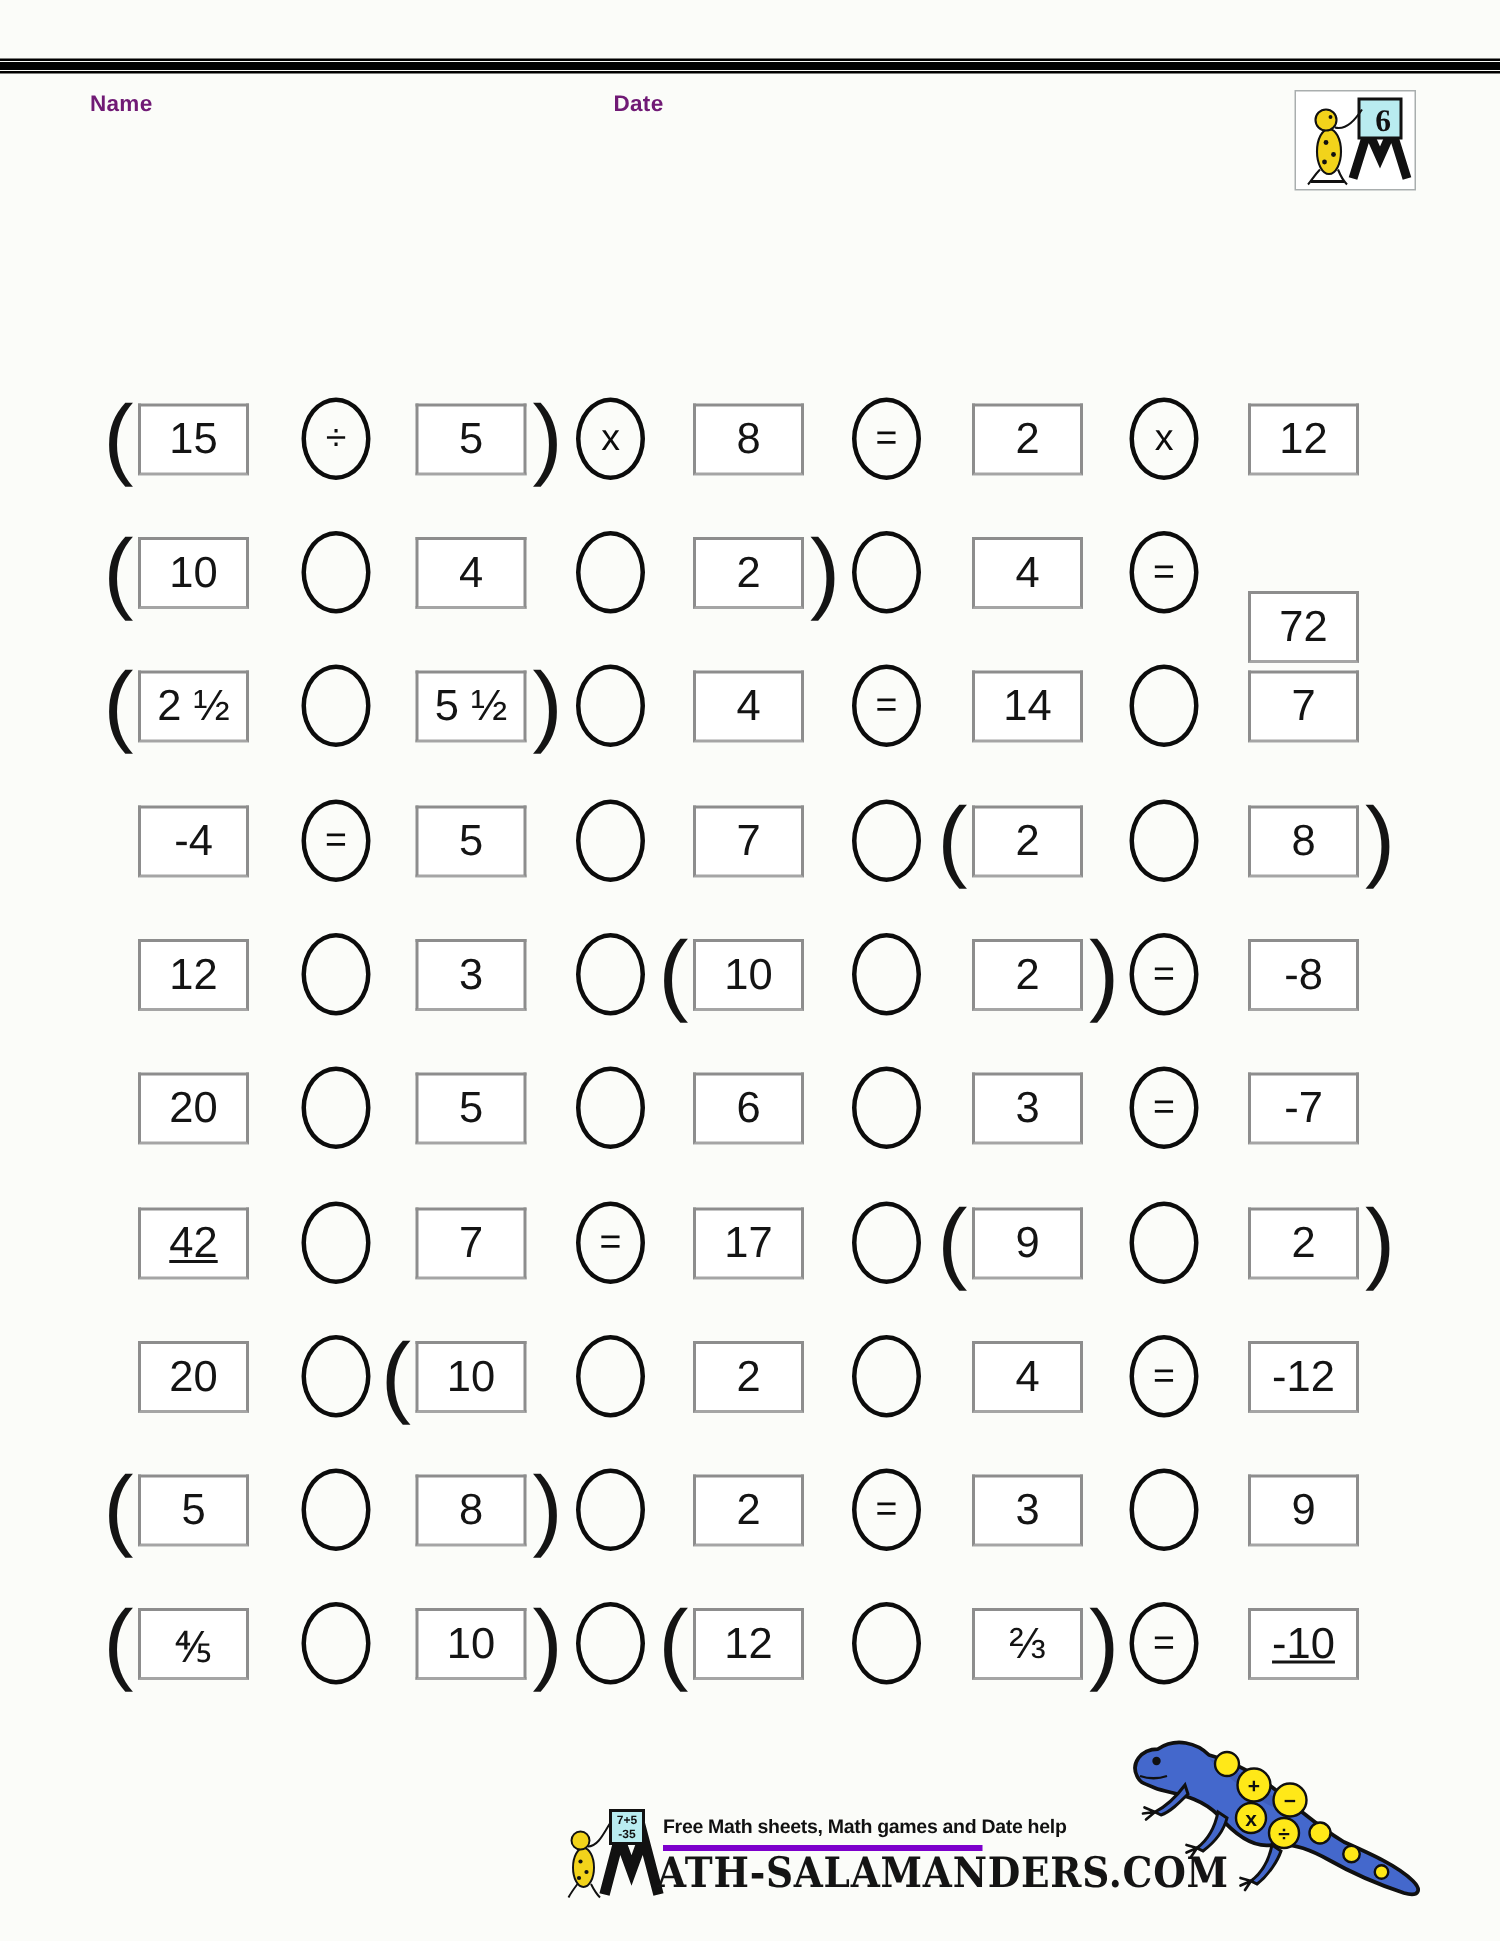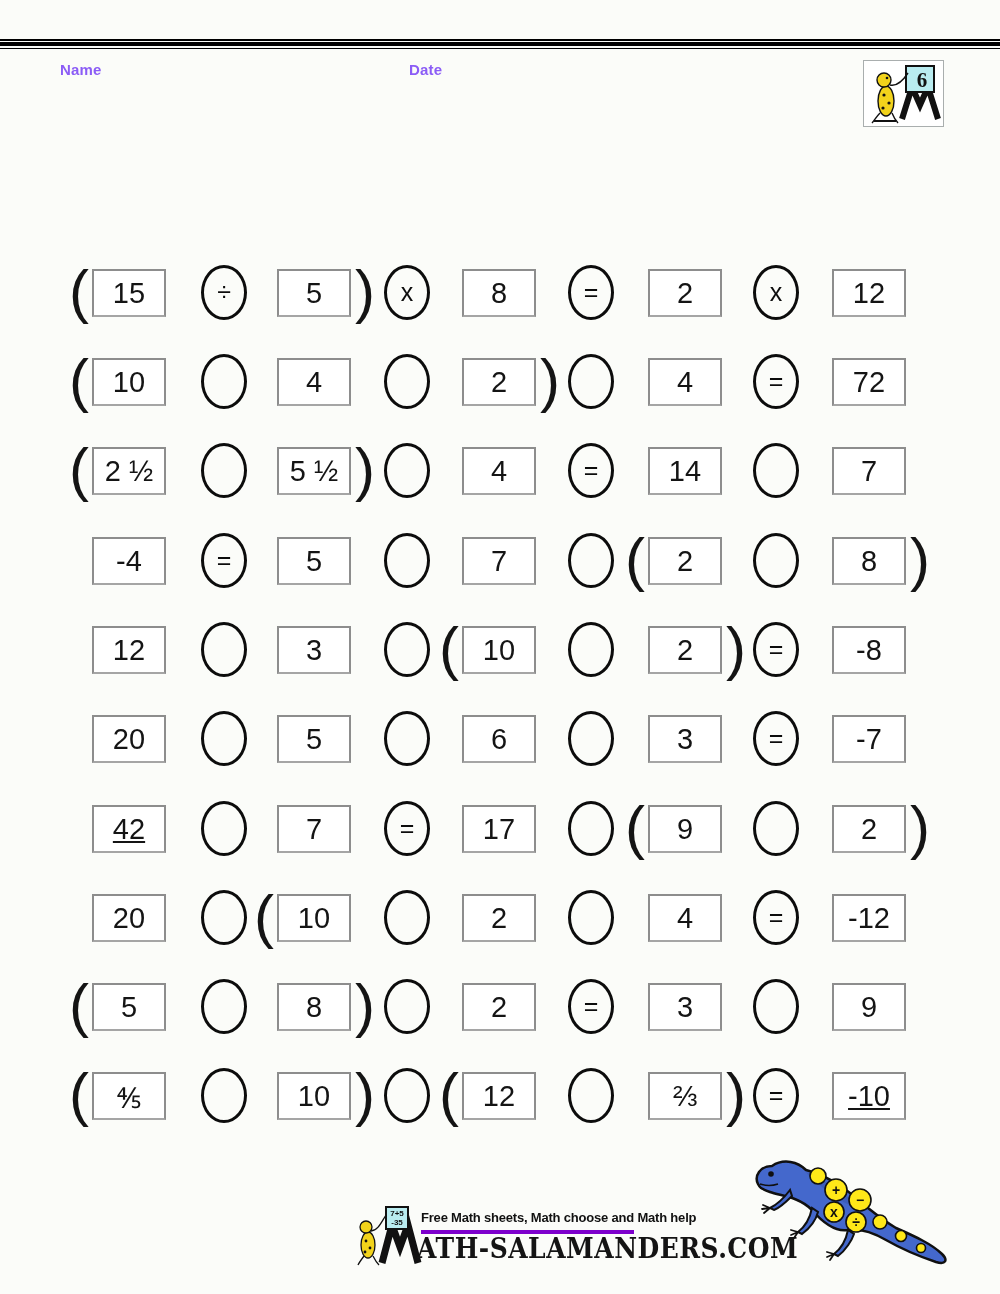--- a/index.html
+++ b/index.html
@@ -2,39 +2,39 @@
 <html><head>
 <meta charset="utf-8">
 <style>
   html,body{margin:0;padding:0;}
   body{width:1000px;height:1294px;background:#fbfcf9;font-family:"Liberation Sans",sans-serif;}
   .page{position:relative;width:1000px;height:1294px;background:#fbfcf9;overflow:hidden;}
 
   .topbar{position:absolute;left:0;top:39px;width:1000px;height:10px;
     background:linear-gradient(to bottom,#000 0 1.5px,#f8f9f6 1.5px 2.5px,#000 2.5px 7.5px,#f8f9f6 7.5px 8.5px,#000 8.5px 10px);}
 
-  .fieldlabel{position:absolute;top:61px;font-size:15px;font-weight:700;color:#8b5cf6;letter-spacing:.2px;}
+  .fieldlabel{position:absolute;top:61px;font-size:15px;font-weight:700;color:#701a75;letter-spacing:.2px;}
   #nameLabel{left:60px}
   #dateLabel{left:409px}
 
   .logo-box{position:absolute;left:863px;top:60px;width:81px;height:67px;background:#fff;border:1px solid #a9aeae;box-sizing:border-box;}
 
   .title{position:absolute;left:57px;top:101px;font-family:"Liberation Serif",serif;font-size:35px;font-weight:500;color:#151515;letter-spacing:-.3px;white-space:nowrap;}
   .instr{position:absolute;left:58px;top:167px;font-size:19.5px;color:#101010;white-space:nowrap;}
   .remind{position:absolute;left:58px;top:220px;font-size:19.5px;color:#101010;white-space:nowrap;}
 
   .puzzle{position:absolute;left:0;top:0;width:1000px;height:1294px;}
   .prow{position:absolute;left:0;width:1000px;height:48px;}
   .nbox{position:absolute;top:0;height:48px;background:#fff;border:2px solid #8d8d8d;border-bottom-color:#a5a5a5;box-sizing:border-box;
     display:flex;align-items:center;justify-content:center;font-size:29px;color:#141414;}
   .ocircle{position:absolute;top:-4px;width:46px;height:55px;border:3.6px solid #0c0c0c;border-radius:50%;box-sizing:border-box;
     display:flex;align-items:center;justify-content:center;font-size:25px;font-weight:500;color:#0c0c0c;background:transparent;}
   .paren{position:absolute;top:-12px;width:24px;height:72px;line-height:70px;font-size:60px;color:#141414;text-align:center;font-weight:400;}
 
-  .brand{position:absolute;left:356px;top:1203px;width:305px;height:75px;text-align:right;}
+  .brand{position:absolute;left:377px;top:1203px;width:305px;height:75px;text-align:right;}
   .brand-caption{position:absolute;left:65px;top:7px;font-size:13px;font-weight:700;color:#111;white-space:nowrap;letter-spacing:-.2px;}
   .brand-rule{position:absolute;left:65px;top:27px;width:213px;height:4px;background:#7d00cc;}
   .brand-word{position:absolute;left:61px;top:29px;font-family:"DejaVu Serif",serif;font-weight:700;font-size:25px;color:#141414;letter-spacing:.5px;transform:scaleY(1.12);transform-origin:left top;white-space:nowrap;}
   .easel-icon{position:absolute;left:0;top:0;}
 
   .lizard{position:absolute;left:746px;top:1138px;width:215px;height:145px;}
 </style>
 </head>
 <body>
 
@@ -89,21 +89,21 @@
         <div class="paren" style="left: 67px;">(</div>
         <div class="nbox" style="left: 92px; width: 74px;">10</div>
         <div class="ocircle" style="left: 201px;"></div>
         <div class="nbox" style="left: 277px; width: 74px;">4</div>
         <div class="ocircle" style="left: 384px;"></div>
         <div class="nbox" style="left: 462px; width: 74px;">2</div>
         <div class="paren" style="left: 538px;">)</div>
         <div class="ocircle" style="left: 568px;"></div>
         <div class="nbox" style="left: 648px; width: 74px;">4</div>
         <div class="ocircle" style="left: 753px;">=</div>
-        <div class="nbox" style="left: 832px; width: 74px;">72</div>
+        <div class="nbox" style="left: 832px; width: 74px; margin-top: 36px;">72</div>
       </div>
       <div class="prow" style="top: 447px;">
         <div class="paren" style="left: 67px;">(</div>
         <div class="nbox" style="left: 92px; width: 74px;">2 ½</div>
         <div class="ocircle" style="left: 201px;"></div>
         <div class="nbox" style="left: 277px; width: 74px;">5 ½</div>
         <div class="paren" style="left: 353px;">)</div>
         <div class="ocircle" style="left: 384px;"></div>
         <div class="nbox" style="left: 462px; width: 74px;">4</div>
         <div class="ocircle" style="left: 568px;">=</div>
@@ -215,21 +215,21 @@
         <path d="M15,28 C22,28 26,18 30,12" fill="none"></path>
         <path d="M8,53 C5,57 3,60 2,62" fill="none"></path>
         <path d="M17,53 C19,57 21,60 23,62" fill="none"></path>
       </g>
       <g fill="#111">
         <circle cx="10" cy="38" r="1.4"></circle>
           <circle cx="14" cy="45" r="1.4"></circle>
           <circle cx="9" cy="49" r="1.4"></circle>
       </g>
     </svg>
-    <div class="brand-caption">Free Math sheets, Math choose and Math help</div>
+    <div class="brand-caption">Free Math sheets, Math games and Date help</div>
     <div class="brand-rule"></div>
     <div class="brand-word">ATH-SALAMANDERS.COM</div>
   </div>
 
   <div class="lizard">
     <svg width="215" height="145" viewBox="0 0 215 145">
 
       <path d="M12,46
                C8,38 14,28 26,28
                C38,20 52,24 60,32

